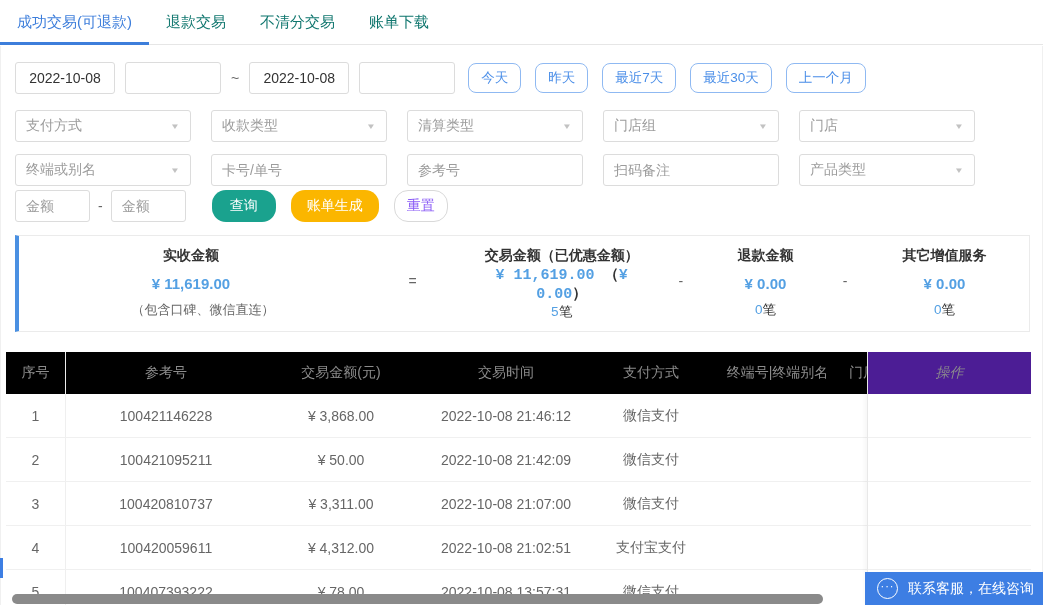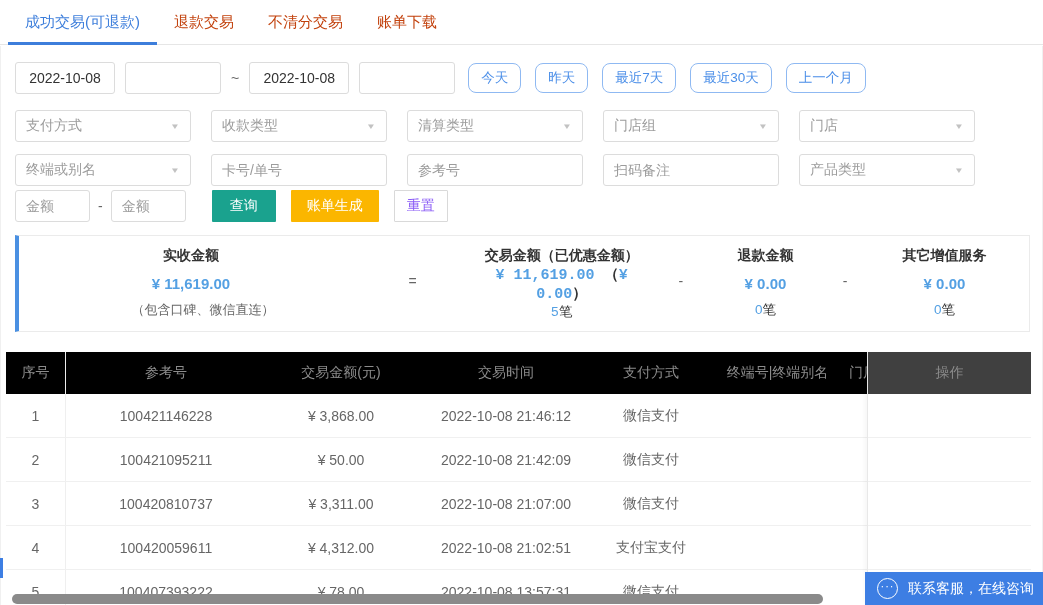--- a/index.html
+++ b/index.html
@@ -2,22 +2,22 @@
 <html><head>
 <meta charset="utf-8">
 <style>
   * { margin:0; padding:0; box-sizing:border-box; }
   html,body { width:1043px; height:605px; overflow:hidden; background:#fff;
               font-family:"Liberation Sans","DejaVu Sans",sans-serif; }
   .page { position:relative; width:1043px; height:605px; background:#fff; }
 
   
   .tabbar { display:flex; align-items:stretch; height:45px; border-bottom:1px solid #E6E6E6;
-            padding-left:8px; background:#fff; }
-  .tab { padding:0 17px; line-height:43px; font-size:15px; color:#c2410c; cursor:pointer; position:relative; }
+            background:#fff; }
+  .tab { padding:0 17px; line-height:43px; font-size:15px; color:#0f766e; cursor:pointer; position:relative; }
   .tab.active { color:#3D7EDB; }
   .tab.active::after { content:""; position:absolute; left:0; right:0; bottom:-1px; height:3px; background:#3D7EDB; }
 
   .content { position:absolute; top:46px; left:0; right:0; bottom:0;
              border-left:1px solid #F0F0F0; border-right:1px solid #F0F0F0; }
 
   
   .frow { display:flex; align-items:center; margin-left:14px; }
   .frow1 { margin-top:16px; }
   .frow2 { margin-top:16px; }
@@ -36,21 +36,21 @@
   .selbox { width:176px; height:32px; border:1px solid #DCDCDC; border-radius:3px; background:#fff;
             display:flex; align-items:center; justify-content:space-between; padding:0 10px;
             font-size:14px; color:#9C9C9C; margin-right:20px; cursor:pointer; }
   .selbox:last-child { margin-right:0; }
   .caret { font-size:10px; color:#C2C2C2; transform:scaleY(.8); }
   .finput { width:176px; margin-right:20px; }
   .finput::placeholder, .amt::placeholder { color:#9C9C9C; }
 
   .amt { width:75px; }
   .dash { margin:0 8px; color:#666; font-size:14px; }
-  .btn { height:32px; border:none; border-radius:1px; font-size:14px; color:#fff; cursor:pointer; }
+  .btn { height:32px; border:none; border-radius:14px; font-size:14px; color:#fff; cursor:pointer; }
   .btn-query { width:64px; background:#1AA28E; margin-left:26px; }
   .btn-bill  { width:88px; background:#FBB600; margin-left:15px; }
   .btn-reset { width:54px; background:#fff; color:#8b5cf6; border:1px solid #D9D9D9; margin-left:15px; }
 
   
   .summary { position:relative; margin:13px 12px 0 14px; height:97px;
              border:1px solid #EBEBEB; border-left:4px solid #4A90E2;
              display:flex; align-items:stretch; }
   .scol { display:flex; flex-direction:column; justify-content:space-between; padding:11px 16px 12px; text-align:center; }
   .scol .slabel { font-size:14px; font-weight:bold; color:#333; }
@@ -70,22 +70,22 @@
   .trow { display:flex; height:44px; border-bottom:1px solid #F0F0F0; background:#fff;
           color:#666; font-size:14px; }
   .trow .cell { display:flex; align-items:center; justify-content:center; }
   .c0{width:60px; border-right:1px solid #EFEFEF;} .c1{width:200px;} .c2{width:150px;}
   .c3{width:180px;} .c4{width:110px;} .c5{width:143px;}
   .c6{width:177px; justify-content:flex-start !important; padding-left:0;}
   .thead .c0 { border-right:1px solid #ECECEC; }
 
   .fixed-col { position:absolute; top:0; left:861px; width:164px; bottom:0; background:#fff;
                border-left:1px solid #E8E8E8; box-shadow:-3px 0 4px rgba(0,0,0,0.03); }
-  .fixed-col .fhead { height:42px; background:#404040; color:#8C8C8C; font-size:14px;
-                      display:flex; align-items:center; justify-content:center; }
+  .fixed-col .fhead { height:42px; background:#4c1d95; color:#8C8C8C; font-size:14px;
+                      display:flex; align-items:center; justify-content:center;font-style:italic; }
   .fixed-col .fcell { height:44px; border-bottom:1px solid #F0F0F0; }
 
   
   .hscrollbar { position:absolute; left:12px; top:594px; width:811px; height:10px;
                 background:#8A8A8A; border-radius:5px; z-index:6; cursor:pointer; }
   .support-btn { position:absolute; left:865px; top:572px; width:178px; height:33px; background:#3D7EE3;
                  color:#fff; display:flex; align-items:center; z-index:7; cursor:pointer; }
   .support-icon { width:21px; height:21px; border:1.5px solid #fff; border-radius:50%;
                   display:flex; align-items:center; justify-content:center; margin:0 10px 0 12px;
                   font-size:11px; letter-spacing:1px; line-height:1; padding-bottom:4px; }

